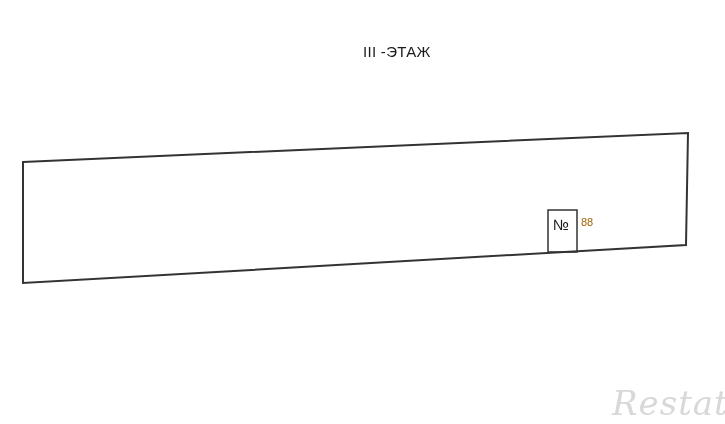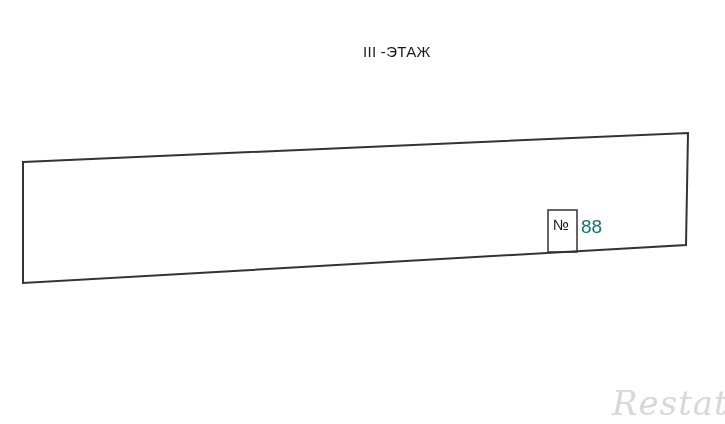--- a/index.html
+++ b/index.html
@@ -1,19 +1,19 @@
 <!DOCTYPE html>
 <html><head>
   <meta charset="utf-8">
   <style>
     html, body { margin: 0; padding: 0; background: #ffffff; }
     body { width: 725px; height: 424px; position: relative; overflow: hidden; font-family: "Liberation Sans", sans-serif; }
     .plan-svg { position: absolute; left: 0; top: 0; width: 725px; height: 424px; }
     .floor-title { position: absolute; left: 363px; top: 43px; font-size: 15px; color: #1a1a1a; letter-spacing: 0.3px; }
-    .unit-number { position: absolute; left: 581px; top: 216px; font-size: 19px; color: #0f766e; }
+    .unit-number { position: absolute; left: 581px; top: 216px; font-size: 11px; color: #a16207; }
     .unit-symbol { position: absolute; left: 553px; top: 216px; font-size: 15px; color: #1a1a1a; }
     .watermark { position: absolute; left: 612px; top: 383px; font-family: "DejaVu Serif", serif; font-style: italic; font-size: 34px; color: #d8d8d8; letter-spacing: 1px; font-weight: 300; }
     .ghost-text { position: absolute; left: 405px; top: 305px; font-size: 44px; color: #f7f7f7; font-family: "Liberation Sans", sans-serif; }
   </style>
 </head>
 <body>
 
 <svg class="plan-svg" viewBox="0 0 725 424" xmlns="http://www.w3.org/2000/svg">
   <polygon points="23,162 688,133 686,245 23,283" fill="none" stroke="#333333" stroke-width="2"></polygon>
   <rect x="548" y="210" width="29" height="42" fill="none" stroke="#333333" stroke-width="1.5"></rect>

